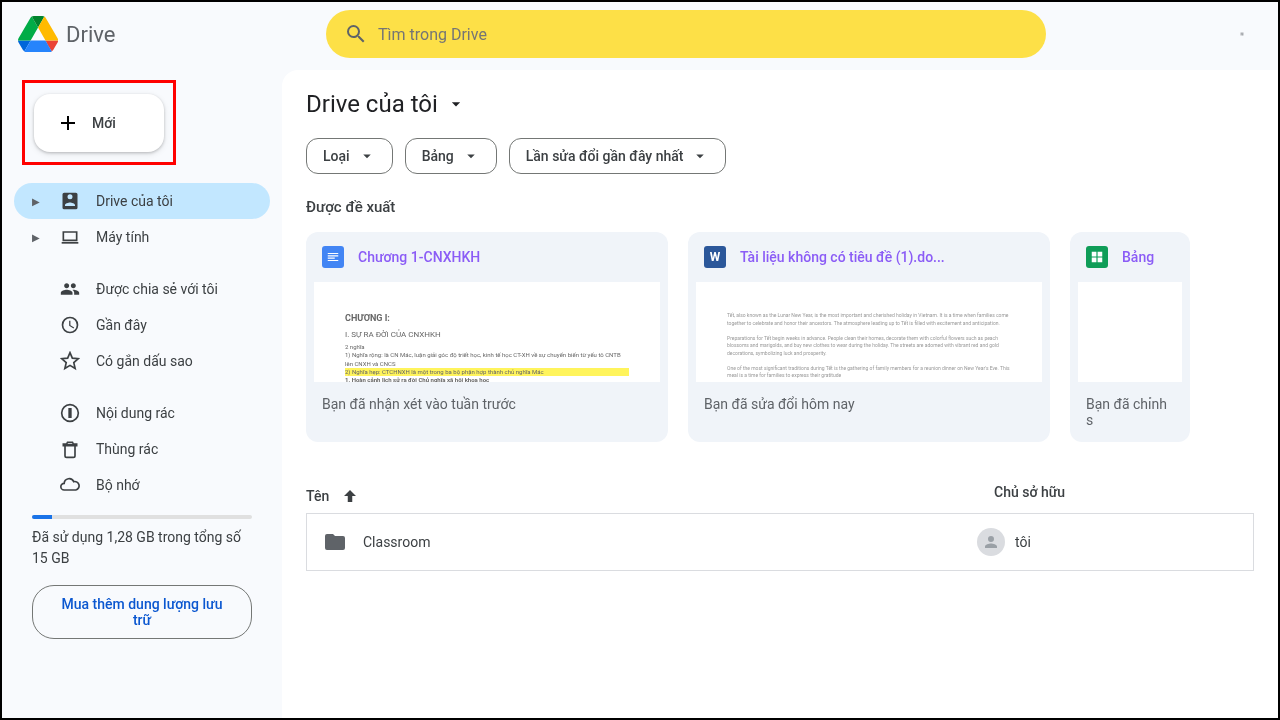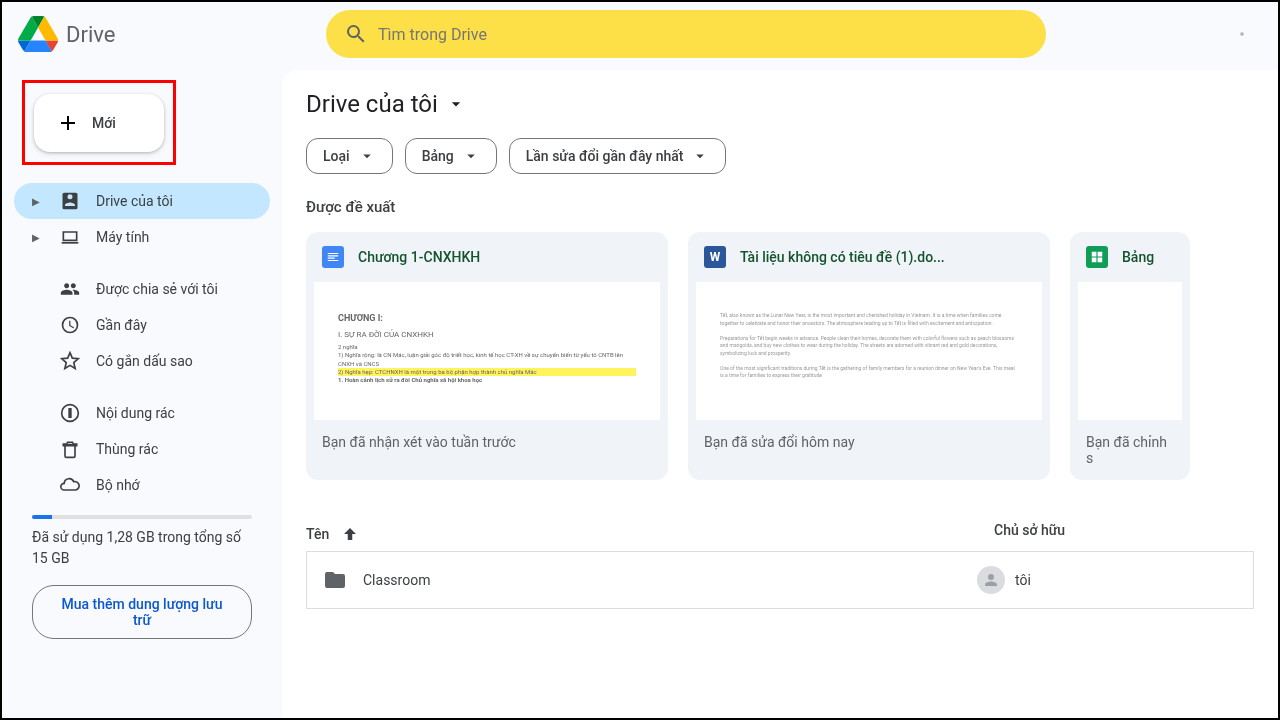--- a/index.html
+++ b/index.html
@@ -32,22 +32,22 @@
 .main-title { display: flex; align-items: center; gap: 8px; font-size: 24px; color: #202124; margin-bottom: 20px; cursor: pointer; }
 .main-title svg { width: 20px; height: 20px; fill: #202124; }
 .filters { display: flex; gap: 12px; margin-bottom: 24px; }
 .filter-chip { display: flex; align-items: center; gap: 8px; border: 1px solid #747775; border-radius: 12px; padding: 8px 16px; font-size: 14px; color: #3c4043; cursor: pointer; font-weight: 500; }
 .filter-chip svg { width: 18px; height: 18px; fill: #3c4043; }
 .section-title { font-size: 15px; color: #3c4043; margin-bottom: 16px; font-weight: 500; }
 .suggested-row { display: flex; gap: 20px; margin-bottom: 28px; overflow: hidden; }
 .card { width: 362px; flex-shrink: 0; border-radius: 12px; background: #f0f4f9; overflow: hidden; cursor: pointer; }
 .card-head { display: flex; align-items: center; gap: 14px; padding: 14px 16px; }
 .card-head .doc-icon { width: 22px; height: 22px; border-radius: 3px; display: flex; align-items: center; justify-content: center; flex-shrink: 0;}
-.card-head .title { font-size: 14px; color: #14532d; font-weight: 500; white-space: nowrap; overflow: hidden; text-overflow: ellipsis; }
-.card-thumb { background: #fff; margin: 0 8px; height: 138px; border-radius: 0; padding: 30px 24px; font-size: 7px; color: #666; overflow: hidden; }
+.card-head .title { font-size: 14px; color: #8b5cf6; font-weight: 500; white-space: nowrap; overflow: hidden; text-overflow: ellipsis; }
+.card-thumb { background: #fff; margin: 0 8px; height: 100px; border-radius: 0; padding: 30px 31px; font-size: 7px; color: #666; overflow: hidden; }
 .card-foot { padding: 14px 16px; font-size: 14px; color: #5f6368; }
 .list-head { display: flex; align-items: center; padding: 8px 0; font-size: 14px; color: #3c4043; font-weight: 500; margin-right:24px;}
 .list-head .col-name { display: flex; align-items: center; gap: 12px; flex: 1; margin-top: 9px; }
 .list-head .col-owner { width: 260px; }
 .arrow-up { width: 18px; height: 18px; fill: #3c4043; }
 .file-row { display: flex; align-items: center; padding: 14px 16px; border: 1px solid #dadce0; border-radius: 0; margin-right:24px; }
 .file-row:first-of-type { border-top-left-radius: 10px; border-top-right-radius: 10px; }
 .file-row .folder-icon { width: 24px; height: 24px; fill: #5f6368; margin-right: 16px; }
 .file-row .fname { flex: 1; font-size: 14px; color: #3c4043; }
 .file-row .owner { width: 260px; display: flex; align-items: center; gap: 10px; font-size: 14px; color: #3c4043; }

